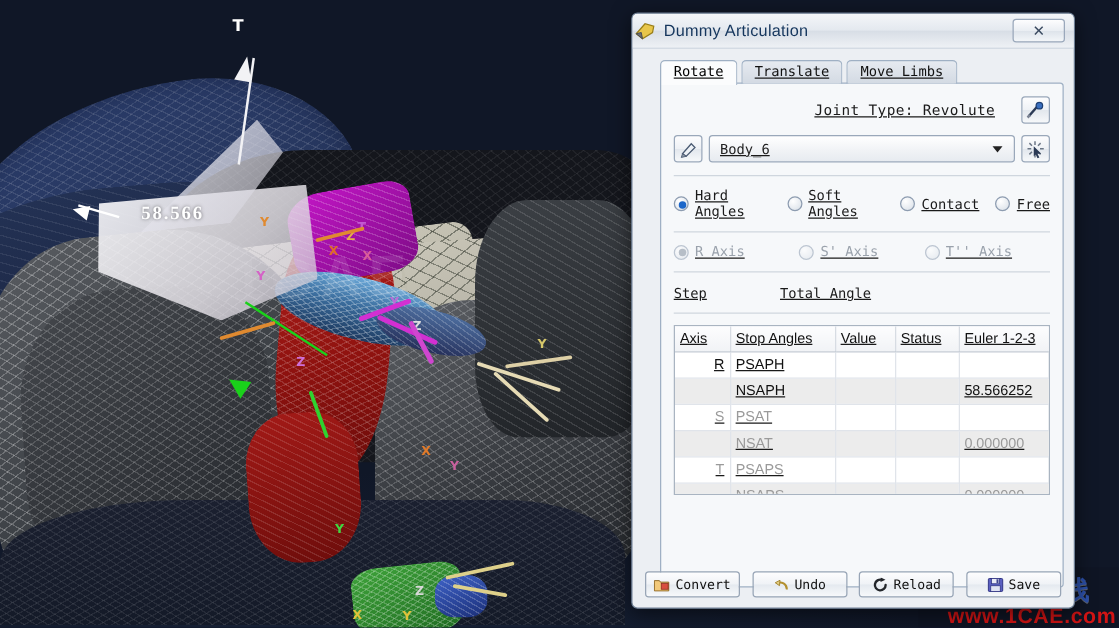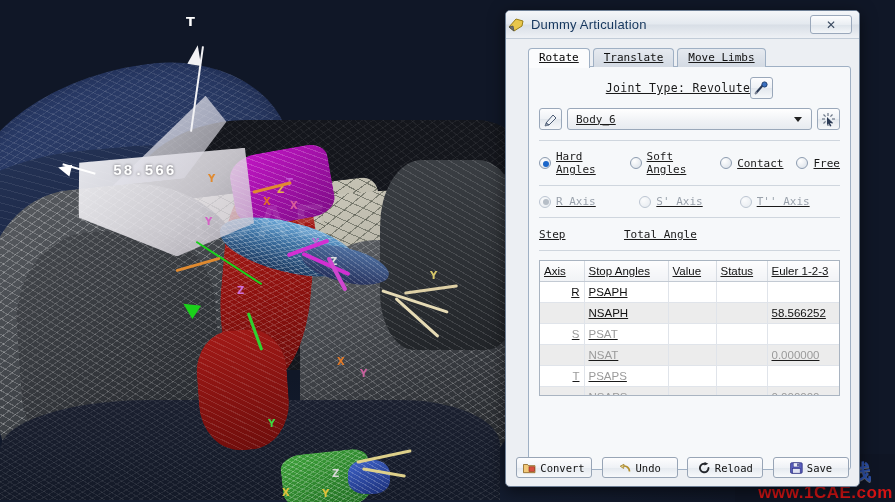--- a/index.html
+++ b/index.html
@@ -148,21 +148,21 @@
   }
   .angle-wedge-2 {
     position: absolute; left: 108px; top: 100px; width: 120px; height: 80px;
     background: linear-gradient(135deg, rgba(235,235,242,.85) 0%, rgba(210,208,218,.6) 100%);
     clip-path: polygon(0% 100%, 85% 0%, 100% 35%, 60% 100%);
     transform: rotate(-6deg);
   }
   .angle-label {
     position: absolute; left: 113px; top: 163px;
     color: #ffffff;
-    font-family: Liberation Mono, monospace;
+    font-family: Liberation Serif, serif;
     font-size: 15px; font-weight: 700;
     letter-spacing: 1.5px;
     text-shadow: 0 0 3px rgba(0,0,0,.55);
   }
   .t-label {
     position: absolute; left: 186px; top: 14px;
     color: #ffffff; font-size: 13px; font-weight: 700;
     font-family: "DejaVu Sans", sans-serif;
   }
   
@@ -325,21 +325,21 @@
     border: 1px solid #9fb0c4;
     background: #f6f8fa;
     margin-top: -1px;
     height: 404px;
     padding: 10px 10px 8px 10px;
     position: relative;
     border-radius: 0 3px 3px 3px;
   }
 
   .row { display: flex; align-items: center; }
-  .joint-row { justify-content: center; margin-bottom: 9px; }
+  .joint-row { justify-content: flex-end; margin-bottom: 9px; gap: 21px; }
   .joint-label { font-size: 11.5px; letter-spacing: .3px; }
 
   .sq-btn {
     width: 23px; height: 22px;
     border: 1px solid #9aa8ba; border-radius: 3px;
     background: linear-gradient(180deg,#fdfdfe 0%,#eef1f5 50%,#e2e7ed 51%,#f6f8fa 100%);
     display: flex; align-items: center; justify-content: center;
     cursor: pointer; flex: 0 0 auto;
   }
 

